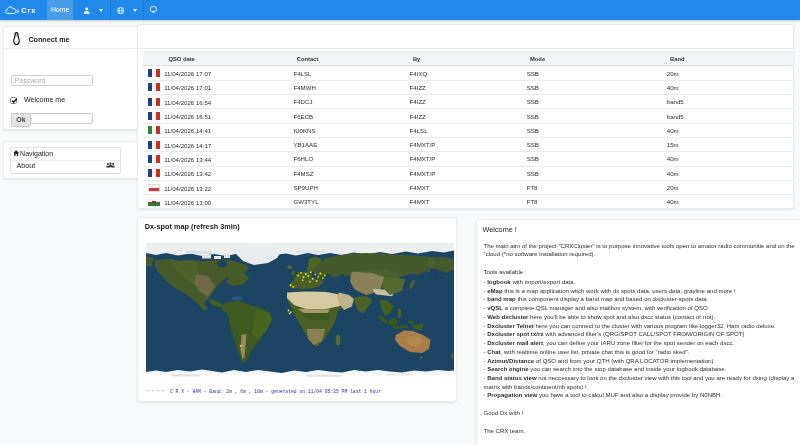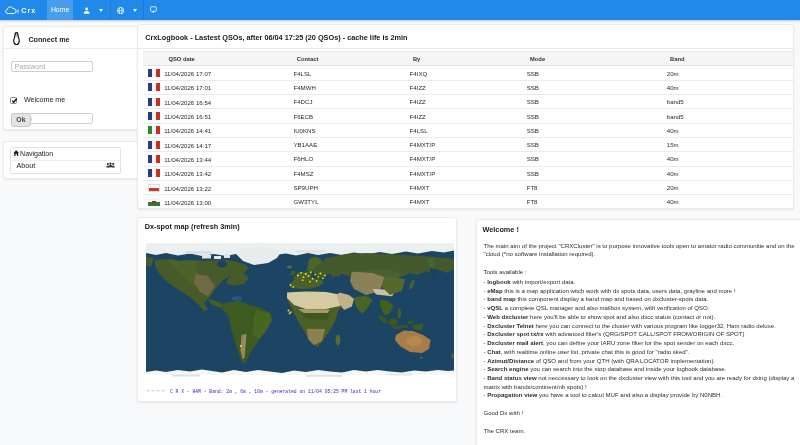--- a/index.html
+++ b/index.html
@@ -50,21 +50,21 @@
 .it { background:linear-gradient(90deg,#2d8632 0 33.4%,#f3f3f3 33.4% 66.7%,#c63121 66.7% 100%); }
 .pl { background:linear-gradient(180deg,#f5f5f5 0 50%,#c8392e 50% 100%); border:0.5px solid #ddd; }
 .wa { background:radial-gradient(ellipse 4px 2px at 50% 50%, #b02519 0 60%, transparent 61%),
   linear-gradient(180deg,#f5f5f5 0 50%,#2e7a35 50% 100%); }
 #card-map { left:136.8px; top:216.8px; width:319.9px; height:185.7px; }
 #map-title { position:absolute; left:7px; top:4.6px; font-size:7.3px; font-weight:bold; color:#1a1a1a; }
 #mapwrap { position:absolute; left:8.3px; top:25.2px; width:308.3px; height:154.5px; }
 #card-wel { left:475.7px; top:218.5px; width:330px; height:240px; overflow:hidden; }
 #card-wel .tx { position:absolute; left:6.8px; font-size:6.05px; color:#2c2c2c; white-space:nowrap; }
 #card-wel b { font-weight:bold; }
-#wel-title { position:absolute; left:5.8px; top:5.5px; font-size:7.3px; font-weight:bold; color:#1a1a1a; }
+#wel-title { position:absolute; left:5.8px; top:5.5px; font-size:7.3px; font-weight:normal; color:#1a1a1a; }
 </style>
 </head>
 <body>
 <div id="nav">
   <svg class="abs" style="left:4.5px;top:5.8px;" width="14" height="8.5" viewBox="0 0 28 17">
     <path d="M6 15 C3 15 1.2 13 1.2 10.8 C1.2 8.7 2.8 7.2 4.8 7 C5.1 4 7.6 1.8 10.6 1.8 C13.1 1.8 15.2 3.3 16.1 5.5 C16.5 5.4 17 5.3 17.5 5.3 C20 5.3 22 7.3 22 9.9 C22 12.4 20 15 17.5 15 Z" fill="none" stroke="#fff" stroke-width="1.9"></path>
     <path d="M23.8 8 C25 9.4 25 12 23.8 13.4" fill="none" stroke="#fff" stroke-width="1.6"></path>
     <path d="M26.3 6.7 C28 8.6 28 12.8 26.3 14.7" fill="none" stroke="#fff" stroke-width="1.2"></path>
   </svg>
   <div id="logo">Crx</div>
@@ -90,21 +90,21 @@
 <div class="card" id="card-connect">
   <div id="connect-head"></div>
   <svg class="abs" style="left:9px;top:5.1px;" width="7" height="13.5" viewBox="0 0 14 27">
     <path d="M7 1.2 C4.6 1.2 4 3.6 4.1 5.8 C4.2 8.1 3.3 10 2.4 12.8 C1.4 15.8 1 19.8 2.9 22.8 C3.9 24.4 5.3 25.6 7 25.6 C8.7 25.6 10.1 24.4 11.1 22.8 C13 19.8 12.6 15.8 11.6 12.8 C10.7 10 9.8 8.1 9.9 5.8 C10 3.6 9.4 1.2 7 1.2 Z" fill="none" stroke="#000" stroke-width="2.2"></path>
     <ellipse cx="5.6" cy="4.9" rx="0.8" ry="1.4" fill="#151515"></ellipse>
     <ellipse cx="8.4" cy="4.9" rx="0.8" ry="1.4" fill="#151515"></ellipse>
     <path d="M5.5 7.6 L7 8.9 L8.5 7.6 L7 7 Z" fill="#444"></path>
   </svg>
   <div id="connect-title">Connect me</div>
   <input class="inp" style="top: 45px; margin-top: 41px;" placeholder="Login">
-  <input class="inp" style="top: 34px;" placeholder="Password">
+  <input class="inp" style="top: 48px;" placeholder="Password">
   <div id="cb">
       <svg width="7" height="7" viewBox="0 0 14 14">
         <path d="M2.5 7.5 L5.5 10.5 L11.5 3" fill="none" stroke="#111" stroke-width="2.6"></path>
       </svg>
     </div>
   <div id="remember">Welcome me</div>
   <div id="okbtn">Ok</div>
 </div>
 <div class="card" id="card-nav">
   <div id="nav-inner">
@@ -118,21 +118,20 @@
       <circle cx="4" cy="4.5" r="2.2" fill="#222"></circle>
         <path d="M0.5 12 C0.5 9 2 7.4 4 7.4 C6 7.4 7.5 9 7.5 12 Z" fill="#333"></path>
       <circle cx="10" cy="3.5" r="2.4" fill="#222"></circle>
         <path d="M6.2 11.5 C6.2 7.6 8 6.2 10 6.2 C12 6.2 13.8 7.6 13.8 11.5 Z" fill="#333"></path>
       <circle cx="16" cy="4.5" r="2.2" fill="#222"></circle>
         <path d="M12.5 12 C12.5 9 14 7.4 16 7.4 C18 7.4 19.5 9 19.5 12 Z" fill="#333"></path>
     </svg>
   </div>
 </div>
 <div class="card" id="card-log">
-  <div id="log-title">CrxLogbook - Lastest QSOs, after 06/04 17:25 (20 QSOs) - cache life is 2min</div>
   <div id="log-hr"></div>
   <table id="qtable">
     <colgroup>
         <col style="width:147.9px">
         <col style="width:116.1px">
         <col style="width:117.1px">
         <col style="width:140.1px">
         <col>
       </colgroup>
     <thead>

